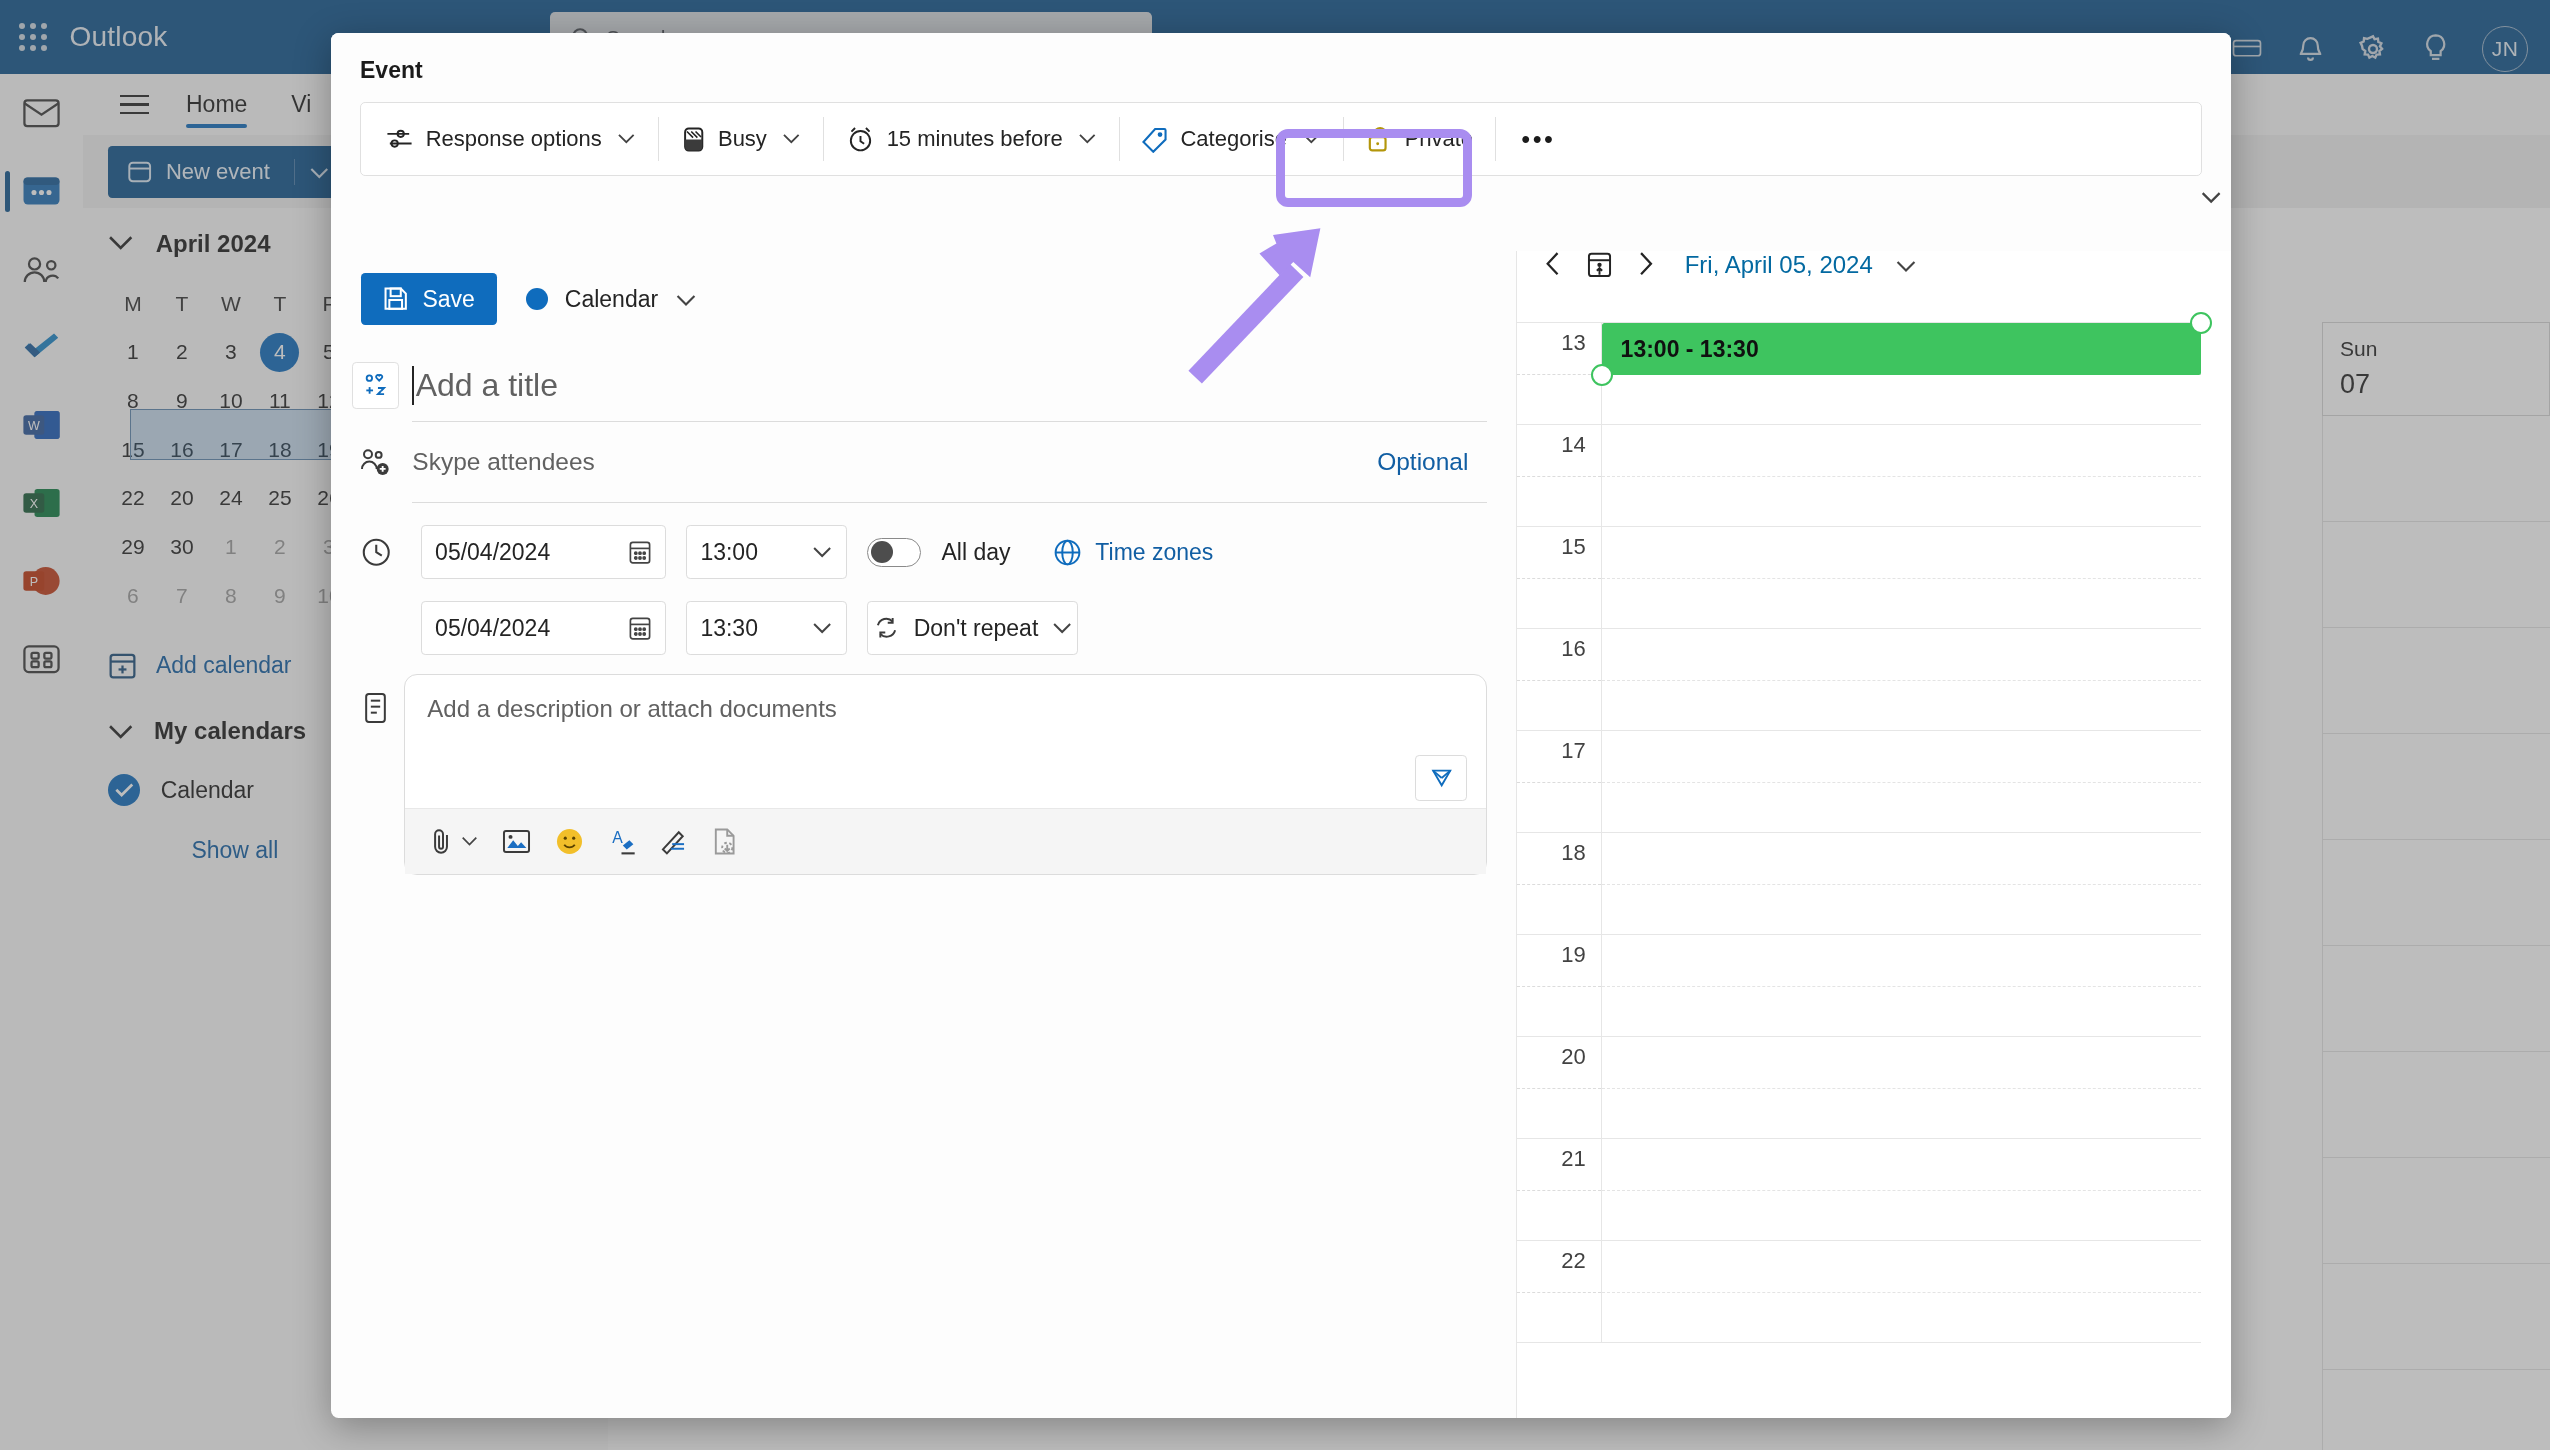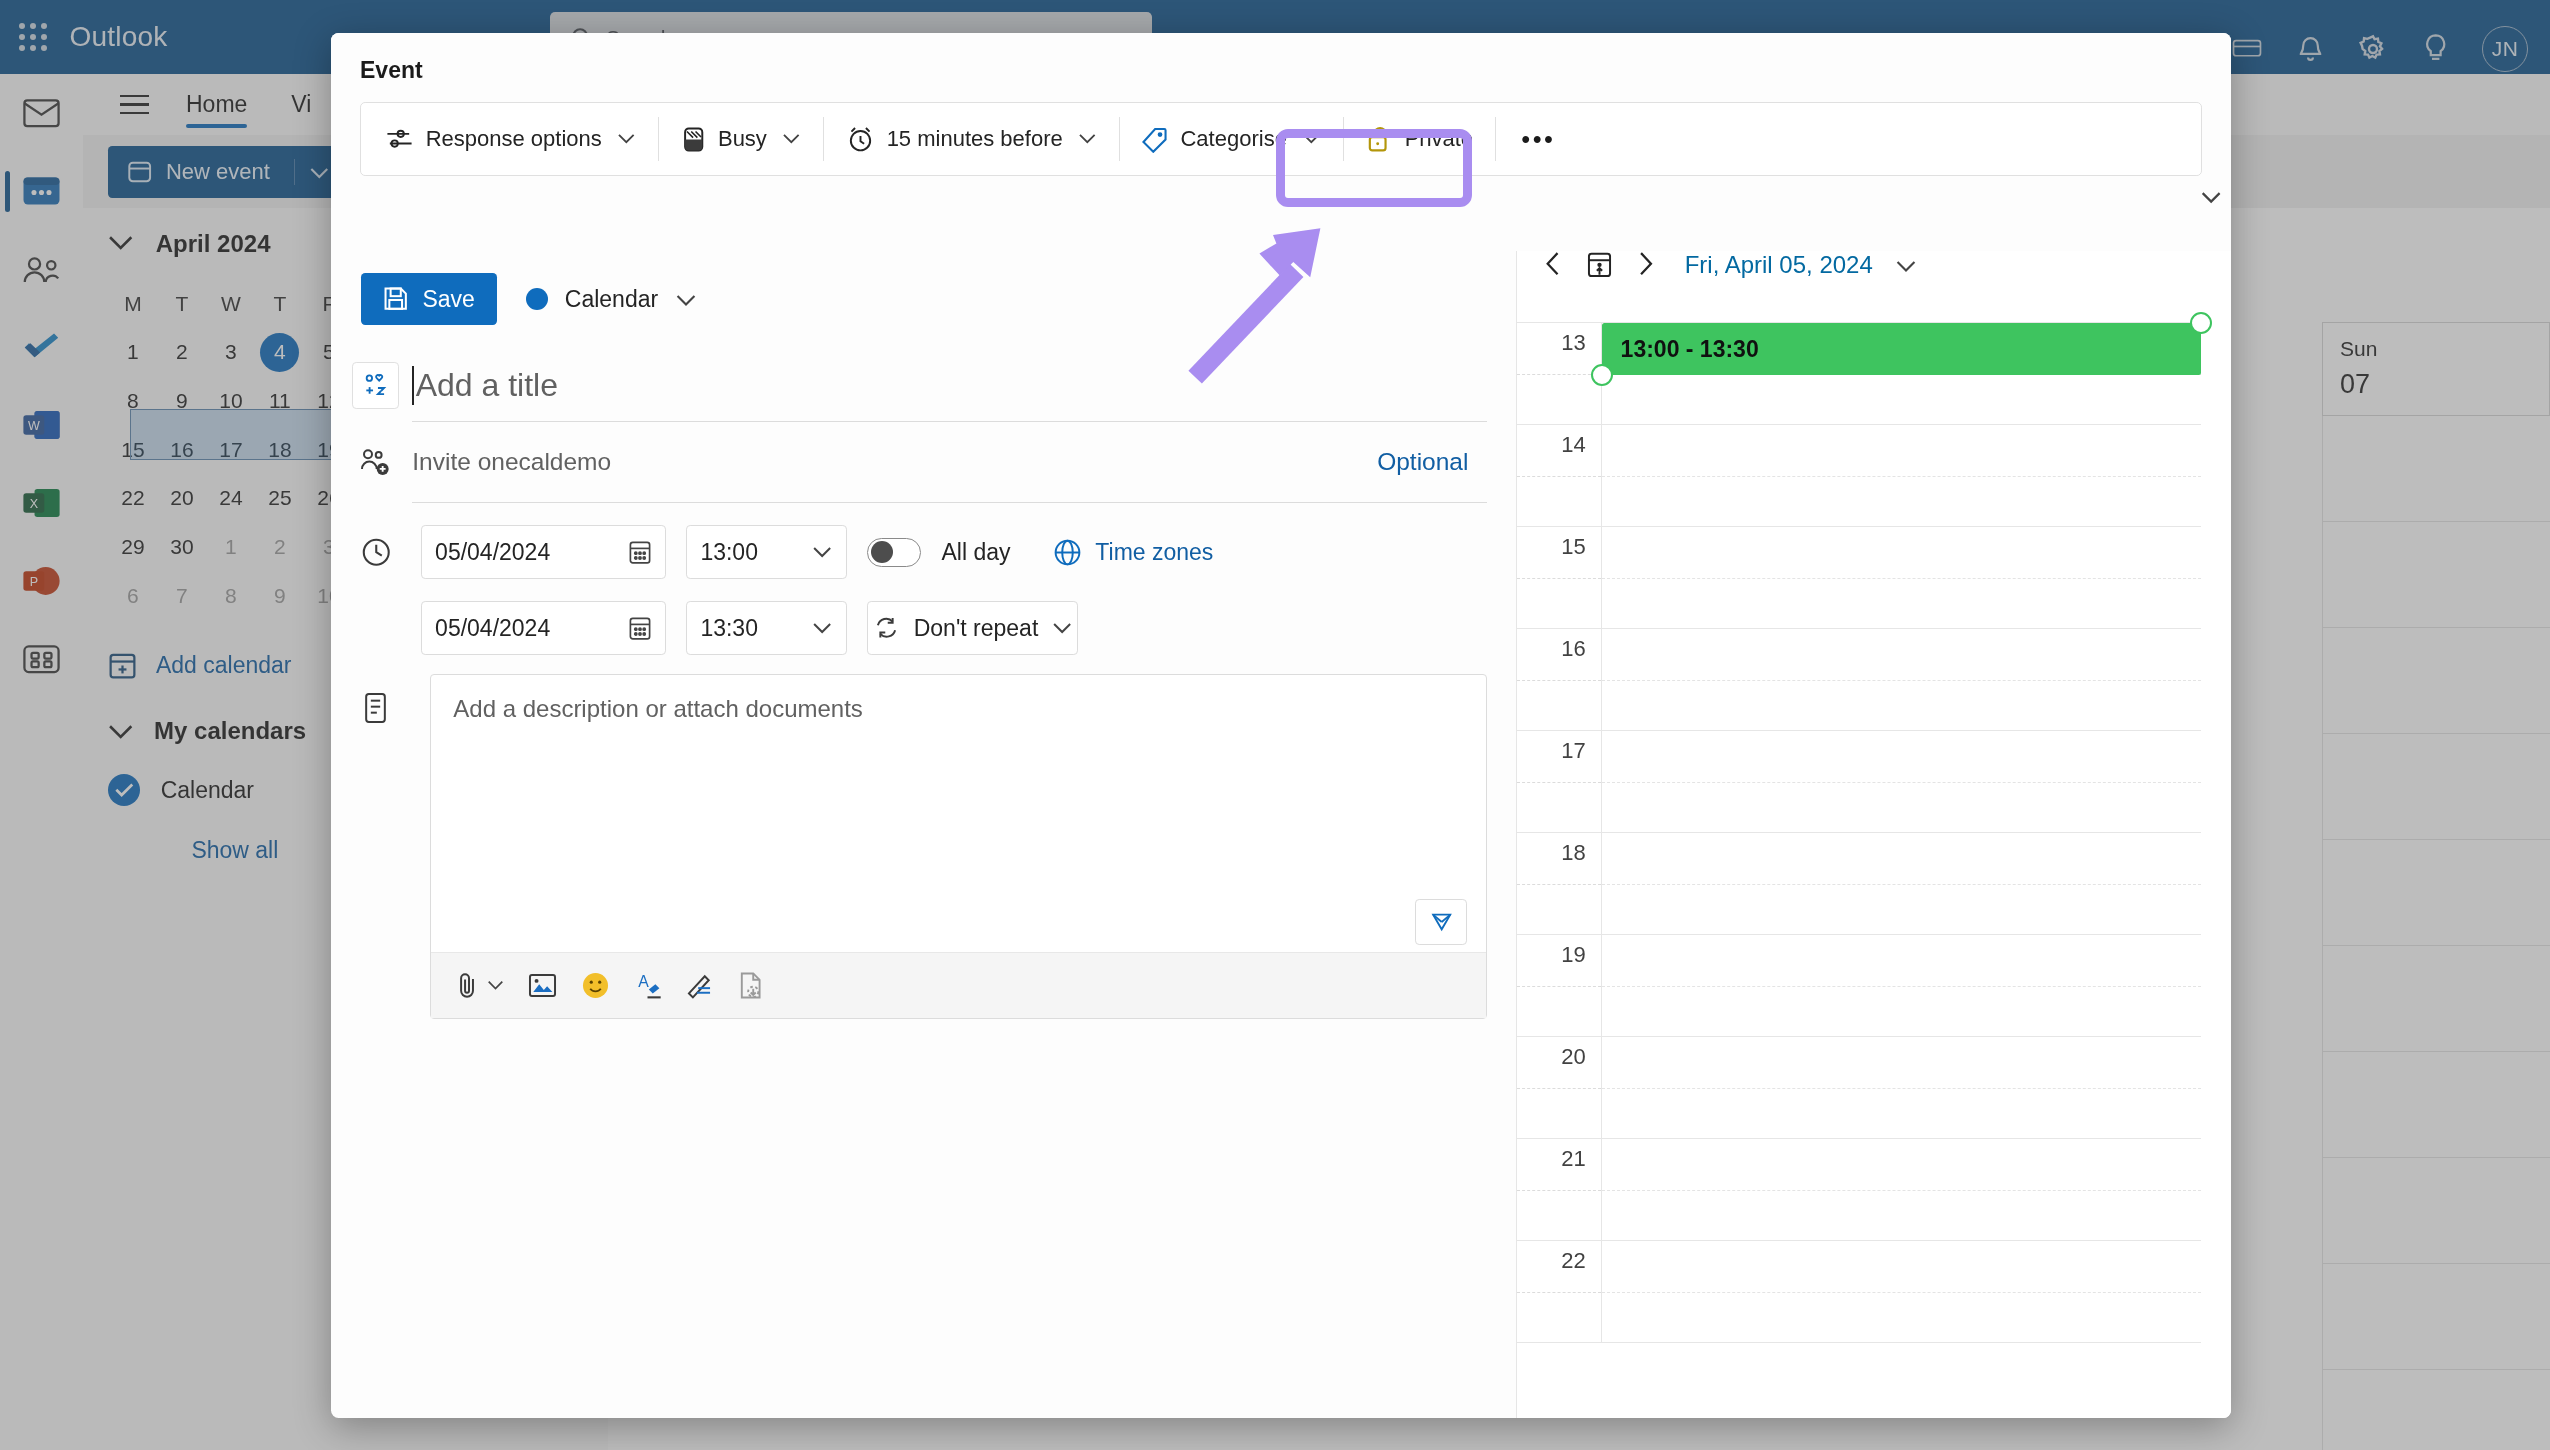--- a/index.html
+++ b/index.html
@@ -128,21 +128,21 @@
   .inp.rep { gap:13.5px; padding:0 5px; }
   .toggle { width:54px; height:29px; border-radius:14.4px; border:0.8px solid #8a8a8a; background:#fff; display:flex; align-items:center; padding:0 2.5px; }
   .toggle i { width:22px; height:22px; border-radius:50%; background:#4d4d4d; display:block; }
   .lbl { font-size:23px; color:#242424; }
   .link { font-size:23px; color:#115ea3; }
 
   .locrow { display:flex; align-items:center; height:81px; margin-top:12px; }
   .locfield { flex:1; margin-left:12px; border-bottom:0.8px solid #dcdcdc; height:81px; display:flex; align-items:center; }
 
   .descrow { display:flex; margin-top:18.6px; }
-  .descbox { flex:1; margin-left:30px; border:0.8px solid #dcdcdc; border-radius:4px; background:#fff; height:345px; position:relative; }
+  .descbox { flex:1; margin-left:4px; border:0.8px solid #dcdcdc; border-radius:13px; background:#fff; height:201px; position:relative; }
   .ph-desc { font-size:24px; color:#616161; padding:20.3px 22px; }
   .gem { position:absolute; right:18.6px; bottom:73px; width:52px; height:46px; border:0.8px solid #dcdcdc; border-radius:4.2px; background:#fff; display:flex; align-items:center; justify-content:center; }
   .desctb { position:absolute; left:0; right:0; bottom:0; height:66px; background:#f5f5f5; border-top:0.8px solid #e8e8e8;
      display:flex; align-items:center; gap:24px; padding-left:24px; }
   .dticon { display:flex; align-items:center; gap:6.8px; }
 
   
   .preview { flex:1; border-left:0.8px solid #e6e6e6; background:#fff; }
   .pv-head { height:71px; display:flex; align-items:flex-start; gap:22px; padding-left:27px; font-size:24px; color:#0369a1; }
   .pv-grid { position:relative; margin:0 30.5px 0 0; border-top:0.8px solid #e6e6e6; }
@@ -575,21 +575,21 @@
           <div class="ficon">
             <svg width="32" height="30.5" viewBox="0 0 24 22" fill="none" stroke="#3b3b3b" stroke-width="1.5">
               <circle cx="6" cy="5" r="3"></circle>
                 <circle cx="14" cy="5.5" r="2.2"></circle>
               <path d="M1.5 16a5.5 5.5 0 0 1 11 0"></path>
               <circle cx="17" cy="16" r="4.5" fill="#3b3b3b" stroke="none"></circle>
               <path d="M17 13.8v4.4M14.8 16h4.4" stroke="#fff" stroke-width="1.4"></path>
             </svg>
           </div>
           <div class="attfield">
-            <span class="ph-att">Invite onecaldemo</span>
+            <span class="ph-att">Skype attendees</span>
             <span style="flex:1"></span>
             <span class="optional">Optional</span>
           </div>
         </div>
 
         <div class="dtrow">
           <div class="ficon">
             <svg width="30.5" height="30.5" viewBox="0 0 22 22" fill="none" stroke="#3b3b3b" stroke-width="1.5">
               <circle cx="11" cy="11" r="9"></circle>
                 <path d="M11 5.5V11l4 2.5"></path>

